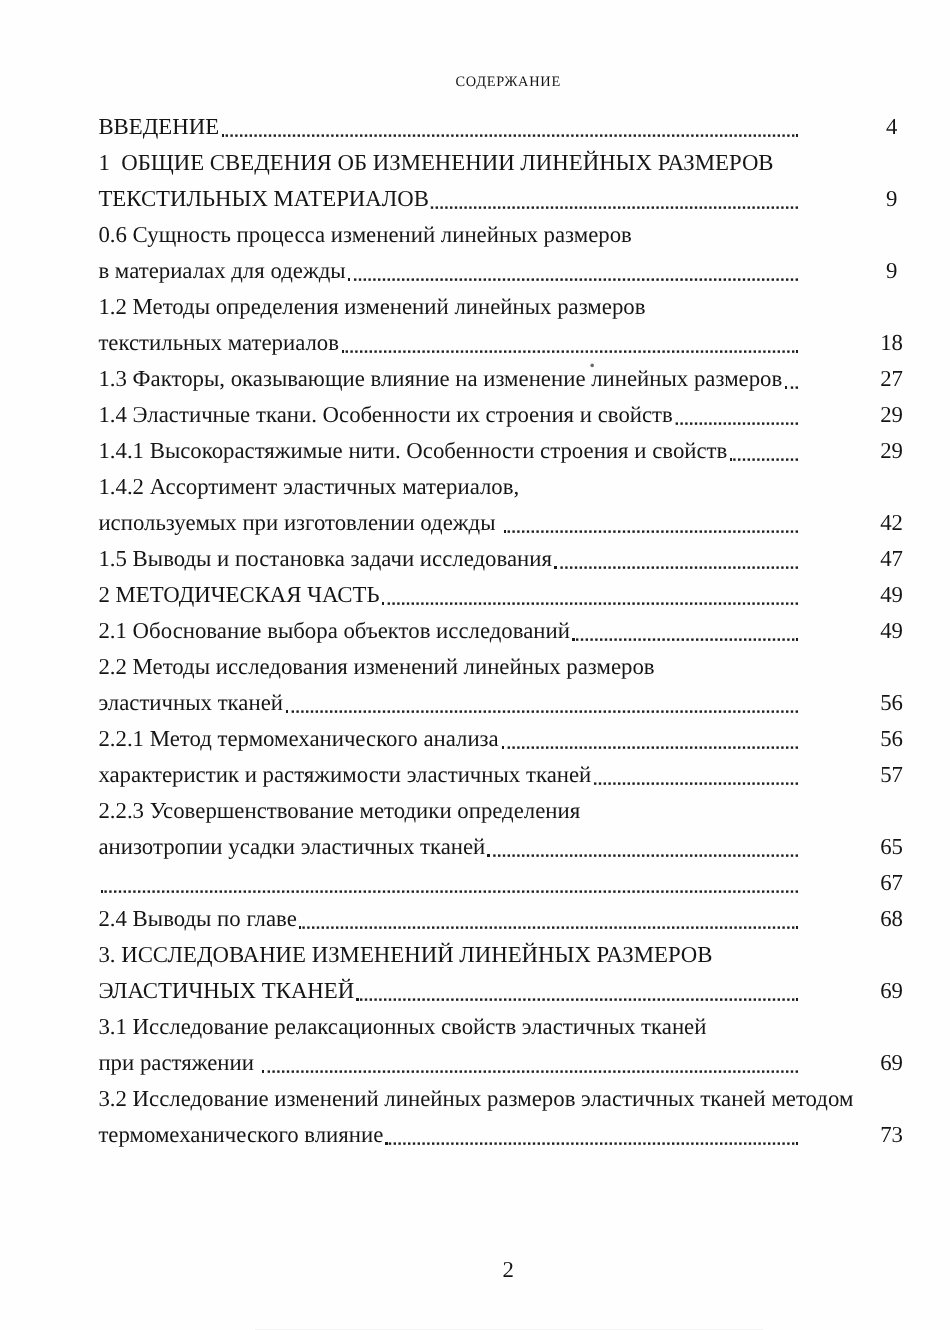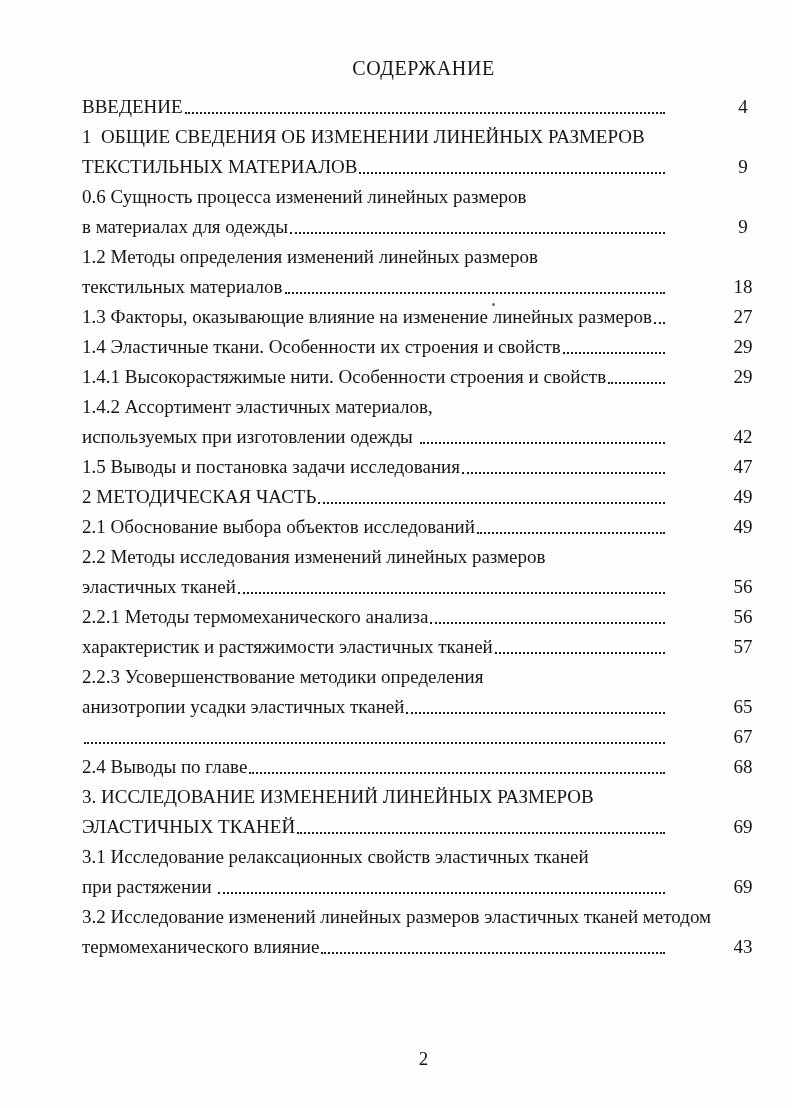--- a/index.html
+++ b/index.html
@@ -15,21 +15,21 @@
     background: #fefefe;
     overflow: hidden;
     font-family: "Liberation Serif", "DejaVu Serif", serif;
     color: #151515;
   }
   .doc-title {
     margin: 0;
     padding-top: 54px;
     padding-left: 82px;
     padding-right: 27px;
-    font-size: 20px;
+    font-size: 12px;
     font-weight: normal;
     letter-spacing: 0.6px;
     line-height: 28px;
     text-align: center;
     white-space: pre;
   }
   .toc {
     position: absolute;
     left: 82px;
     right: 27px;
@@ -188,21 +188,21 @@
         <span class="toc-page"></span>
       </div>
 
       <div class="toc-row">
         <span class="toc-text">эластичных тканей</span>
         <span class="leader"></span>
         <span class="toc-page">56</span>
       </div>
 
       <div class="toc-row">
-        <span class="toc-text">2.2.1 Методы термомеханического анализа</span>
+        <span class="toc-text">2.2.1 Метод термомеханического анализа</span>
         <span class="leader"></span>
         <span class="toc-page">56</span>
       </div>
 
 
       <div class="toc-row">
         <span class="toc-text">характеристик и растяжимости эластичных тканей</span>
         <span class="leader"></span>
         <span class="toc-page">57</span>
       </div>
@@ -256,21 +256,21 @@
 
       <div class="toc-row">
         <span class="toc-text">3.2 Исследование изменений линейных размеров эластичных тканей методом</span>
         <span class="leader empty"></span>
         <span class="toc-page"></span>
       </div>
 
       <div class="toc-row">
         <span class="toc-text">термомеханического влияние</span>
         <span class="leader"></span>
-        <span class="toc-page">43</span>
+        <span class="toc-page">73</span>
       </div>
     </div>
 
   <div class="speck"></div>
 
   <div class="footer-num">2</div>
 
 </div>
 
 </body></html>

